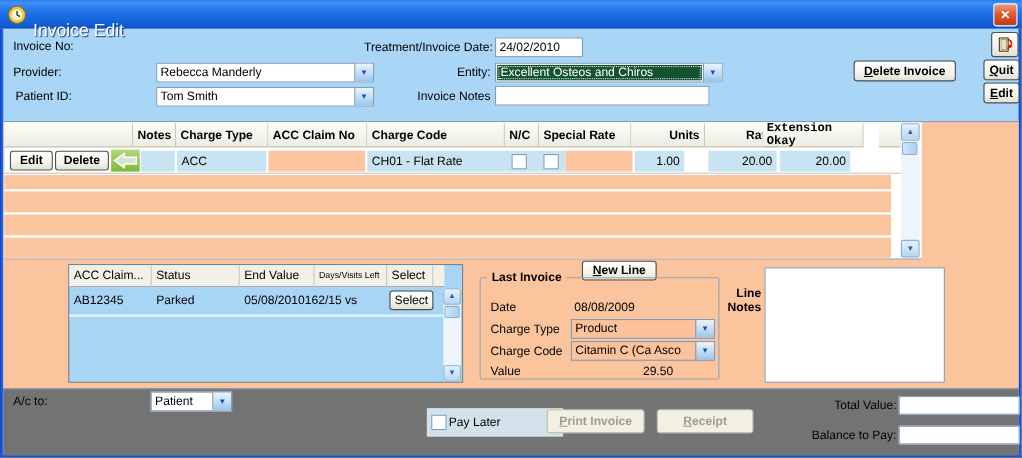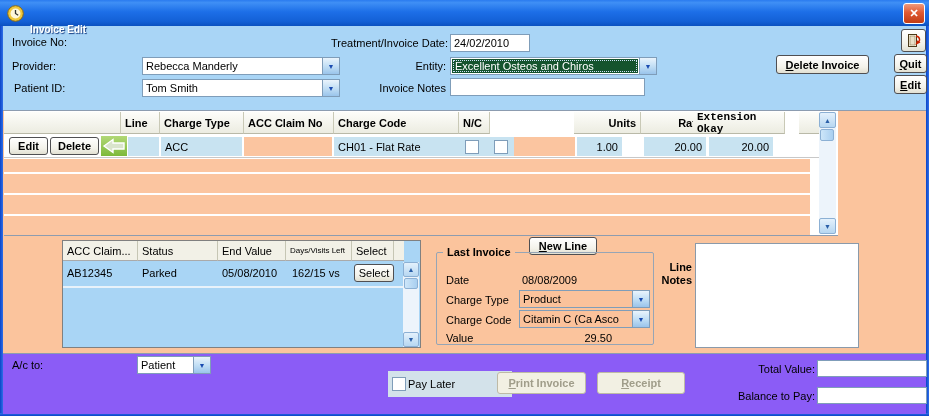--- a/index.html
+++ b/index.html
@@ -2,21 +2,21 @@
 <html><head>
 <meta charset="utf-8">
 <style>
   html,body{margin:0;padding:0;background:#444;}
   .win{position:relative;width:929px;height:416px;background:#A9D5F6;
        font-family:"Liberation Sans",sans-serif;font-size:11px;color:#000;overflow:hidden;}
   
   .titlebar{position:absolute;left:0;top:0;width:929px;height:26px;
     background:linear-gradient(180deg,#2A7BEF 0%,#3F8FF5 10%,#1D6FE8 45%,#1360D6 82%,#0B51C0 100%);
     display:flex;align-items:center;box-sizing:border-box;padding-left:7px;}
-  .title{color:#fff;font-weight:bold;font-size:10px;margin-left:6px;text-shadow:1px 1px 1px #123A80;margin-top:32px;}
+  .title{color:#fff;font-weight:normal;font-size:16px;margin-left:6px;text-shadow:1px 1px 1px #123A80;margin-top:32px;}
   .closebtn{position:absolute;right:4px;top:3px;width:20px;height:19px;border:1px solid #fff;border-radius:3px;
     background:linear-gradient(180deg,#F3A488,#E0593311 0) ,linear-gradient(180deg,#F09E80,#E05A33 45%,#BE3A12);
     color:#fff;font-weight:bold;font-size:11px;display:flex;align-items:center;justify-content:center;}
   .edge{position:absolute;background:linear-gradient(90deg,#0A44C8,#2E6FE8);}
   .edge.l{left:0;top:26px;width:3px;height:390px;}
   .edge.r{right:0;top:26px;width:3px;height:390px;}
   .edge.b{left:0;bottom:0;width:929px;height:3px;background:linear-gradient(180deg,#2E6FE8,#0A44C8);}
   
   .label{position:absolute;white-space:nowrap;}
   .label.r{text-align:right;white-space:nowrap;}
@@ -57,21 +57,21 @@
   .claims{position:absolute;left:59px;top:129px;width:359px;height:108px;border:1px solid #808080;background:#A9D5F5;box-sizing:border-box;}
   .ch{position:absolute;top:0;height:20px;background:#F2F1E7;border-right:1px solid #C6C6B4;border-bottom:1px solid #AAA;
     box-sizing:border-box;display:flex;align-items:center;padding:0 4px;}
   .cd{position:absolute;top:22px;height:20px;display:flex;align-items:center;padding:0 4px;}
   .rowline{position:absolute;left:0;top:45px;width:340px;height:2px;background:#E8F2FA;}
   
   .group{position:absolute;left:433px;top:141px;width:216px;height:91px;border:1px solid #96A5B5;border-radius:2px;}
   .group .legend{position:absolute;left:6px;top:-7px;background:#FBC49D;padding:0 4px;font-weight:bold;}
   .notes{position:absolute;left:692px;top:132px;width:164px;height:105px;background:#fff;border:1px solid #8A9AAA;box-sizing:border-box;}
   
-  .footer{position:absolute;left:3px;top:353px;width:923px;height:60px;background:#8b5cf6;border-top:1px solid #8C9CB0;}
+  .footer{position:absolute;left:3px;top:353px;width:923px;height:60px;background:#737373;border-top:1px solid #8C9CB0;}
   .paypanel{position:absolute;left:385px;top:17px;width:124px;height:26px;background:#D3E2EA;}
   u{text-decoration:underline;}
 </style>
 </head>
 <body>
 
 <div class="win">
 
   <div class="titlebar">
     <svg width="17" height="17" viewBox="0 0 17 17">
@@ -118,25 +118,26 @@
       <polygon points="10.5,13 15.5,10.5 12,8.2" fill="#CC2200"></polygon>
     </svg>
   </button>
   <button class="btn bold" style="left:894px;top:54px;width:33px;height:19px;"><u>Q</u>uit</button>
   <button class="btn bold" style="left:894px;top:75px;width:33px;height:19px;"><u>E</u>dit</button>
 
   <div class="gridpanel">
     <div class="gridouter">
 
       <div class="gh" style="left:0;width:117px;"></div>
-      <div class="gh" style="left:117px;width:39px;">Line</div>
+      <div class="gh" style="left:117px;width:39px;">Notes</div>
       <div class="gh" style="left:156px;width:84px;">Charge Type</div>
       <div class="gh" style="left:240px;width:90px;">ACC Claim No</div>
       <div class="gh" style="left:330px;width:125px;">Charge Code</div>
       <div class="gh" style="left:455px;width:31px;">N/C</div>
+      <div class="gh" style="left:486px;width:84px;">Special Rate</div>
       <div class="gh r" style="left:570px;width:67px;">Units</div>
       <div class="gh r" style="left:637px;width:66px;">Rate</div>
       <div class="gh" style="left:689px;width:92px;font-family:Liberation Mono, monospace;">Extension Okay</div>
       <div class="gh" style="left:795px;width:20px;border-right:none;"></div>
 
       <button class="btn bold" style="left:5px;top:26px;width:39px;height:18px;">Edit</button>
       <button class="btn bold" style="left:46px;top:26px;width:49px;height:18px;">Delete</button>
       <div style="position:absolute;left:97px;top:25px;width:26px;height:20px;background:linear-gradient(180deg,#B2D877,#7DB93A);">
         <svg width="26" height="20" viewBox="0 0 26 20">
           <polygon points="3,10 12,3.5 12,7 23,7 23,13 12,13 12,16.5" fill="#D9E4CC" stroke="#FFFFFF" stroke-width="1.4"></polygon>
@@ -171,21 +172,21 @@
       <div class="ch" style="left:0;width:75px;">ACC Claim...</div>
       <div class="ch" style="left:75px;width:80px;">Status</div>
       <div class="ch" style="left:155px;width:68px;">End Value</div>
       <div class="ch" style="left:223px;width:66px;font-size:8px;">Days/Visits Left</div>
       <div class="ch" style="left:289px;width:42px;">Select</div>
       <div class="ch" style="left:331px;width:10px;border-right:none;"></div>
 
       <div class="cd" style="left:0;width:75px;">AB12345</div>
       <div class="cd" style="left:75px;width:80px;">Parked</div>
       <div class="cd" style="left:155px;width:68px;">05/08/2010</div>
-      <div class="cd" style="left:210px;width:66px;margin-left:15px;">162/15 vs</div>
+      <div class="cd" style="left:210px;width:66px;">162/15 vs</div>
       <button class="btn" style="left:291px;top:23px;width:40px;height:18px;">Select</button>
       <div class="rowline"></div>
 
       <div class="sb" style="right:1px;top:21px;width:16px;height:85px;">
         <div class="sbtn" style="top:0;height:15px;">▲</div>
         <div class="thumb" style="top:16px;height:11px;"></div>
         <div class="sbtn" style="bottom:0;height:15px;">▼</div>
       </div>
     </div>
 

